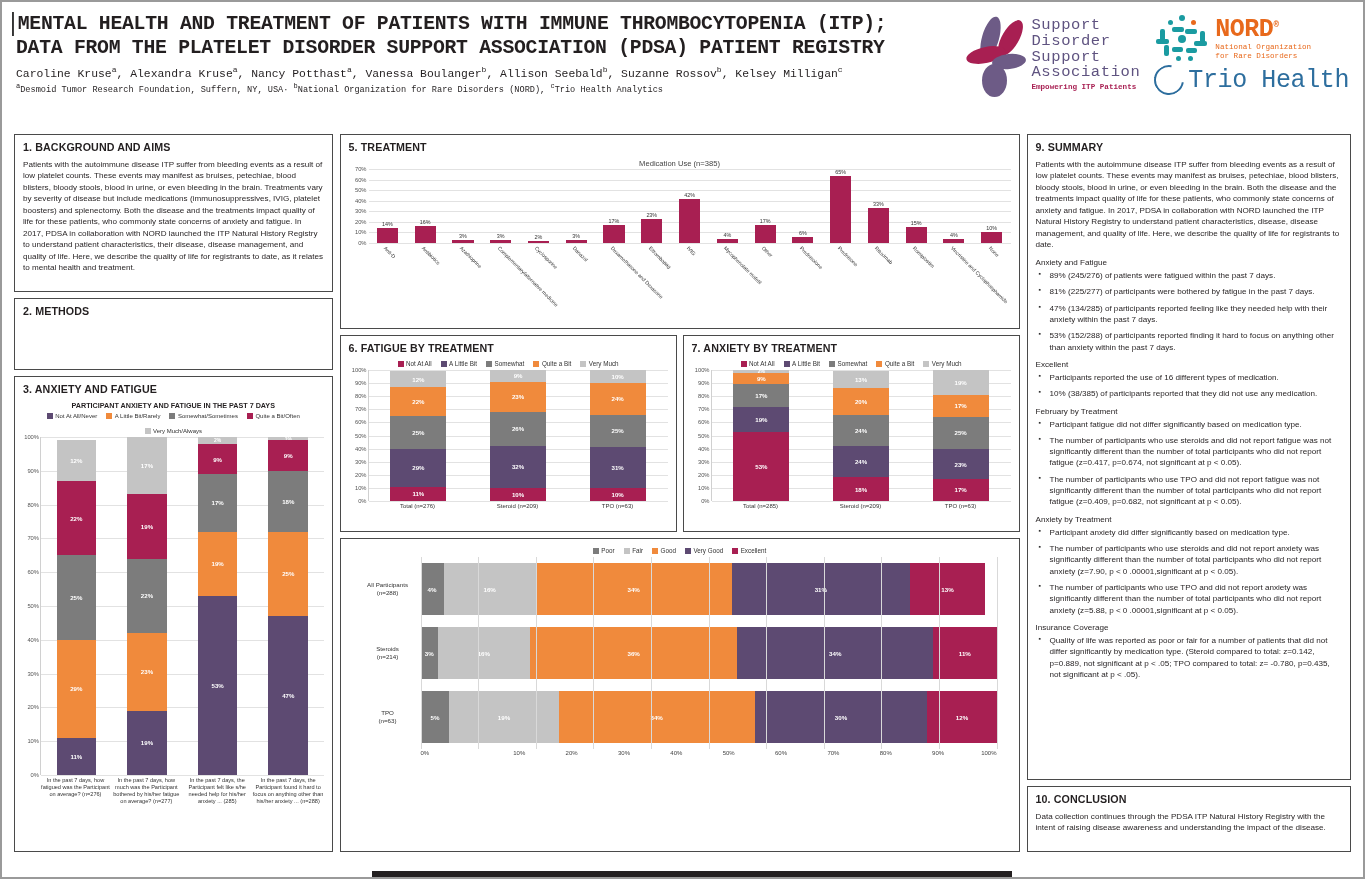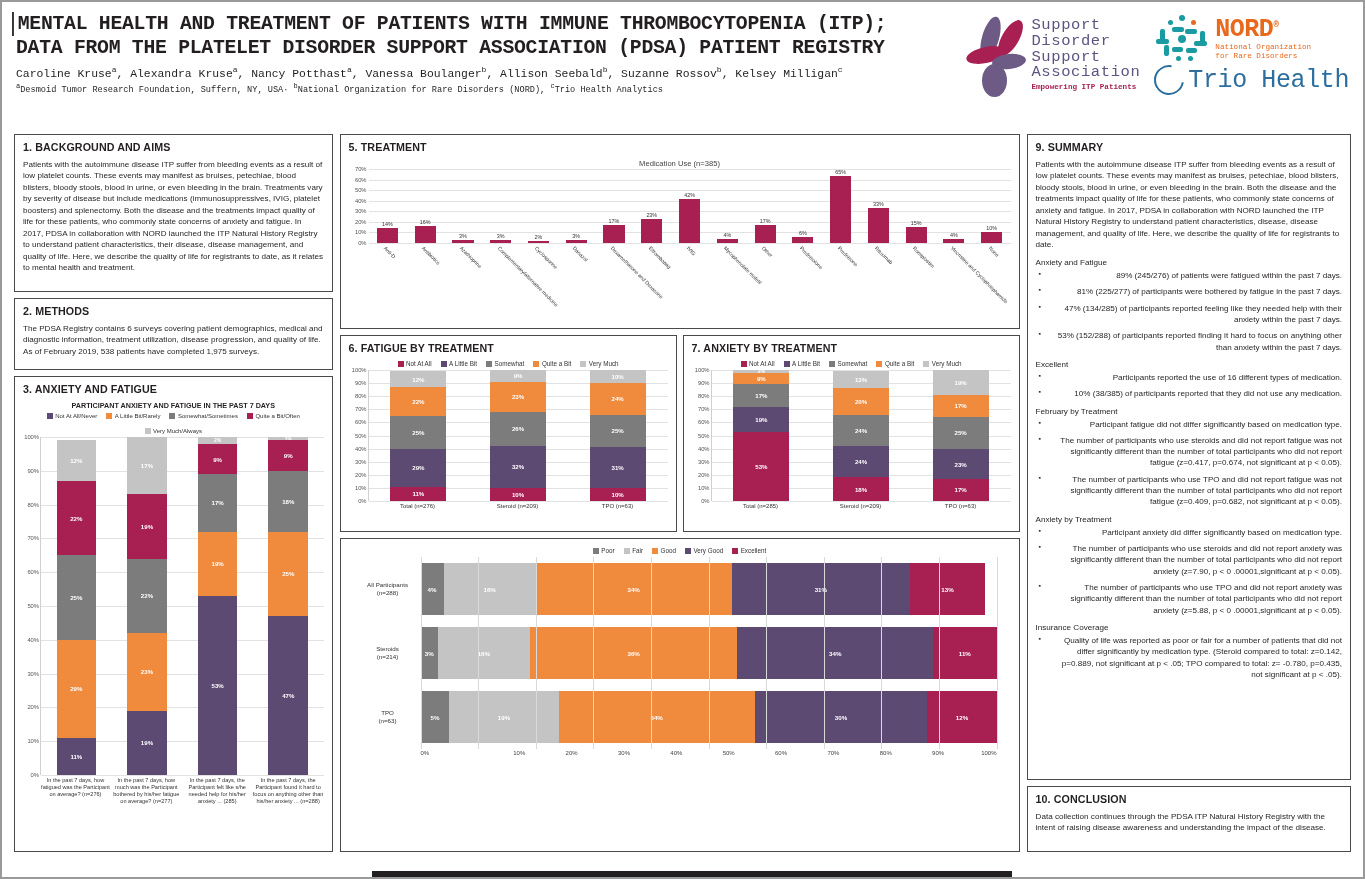--- a/index.html
+++ b/index.html
@@ -110,21 +110,21 @@
   .hbar { display:flex; height:100%; }
   .hseg { display:flex; align-items:center; justify-content:center; color:#fff; font-size:6.2px; font-weight:bold; }
   .hgrid { position:absolute; top:0; bottom:0; width:1px; background:#d9d9d9; }
   .haxis { display:flex; margin-left:66px; margin-top:1px; }
   .htick { flex:1 1 0; font-size:6.0px; color:#444; text-align:right; }
   .htick:first-child { text-align:left; }
 
   
   .sum-head { font-size:8.1px; margin:7px 0 3px 0; }
   ul.sum { list-style:none; margin:0 0 0 0; padding:0; }
-  ul.sum li { font-size:8.1px; line-height:1.4; margin-bottom:5px; padding-left:14px; position:relative;text-align:right; }
+  ul.sum li { font-size:8.1px; line-height:1.4; margin-bottom:5px; padding-left:14px; position:relative; }
   ul.sum li:before { content:"▪"; position:absolute; left:3px; top:-1px; font-size:7px; color:#333; }
 
   .footer-strip { position:absolute; left:0; right:0; bottom:0; height:8px; background:#fff; }
   .footer-dark { position:absolute; left:370px; width:640px; bottom:0; height:6px; background:#231f20; }
 </style>
 </head>
 <body>
 
 <div class="poster">
 
@@ -194,21 +194,20 @@
 
     <div class="col-left">
 
       <div class="box" style="height:158px;">
         <h2>1.  BACKGROUND AND AIMS</h2>
         <p>Patients with the autoimmune disease ITP suffer from bleeding events as a result of low platelet counts. These events may manifest as bruises, petechiae, blood blisters, bloody stools, blood in urine, or even bleeding in the brain. Treatments vary by severity of disease but include medications (immunosuppressives, IVIG, platelet boosters) and splenectomy. Both the disease and the treatments impact quality of life for these patients, who commonly state concerns of anxiety and fatigue. In 2017, PDSA in collaboration with NORD launched the ITP Natural History Registry to understand patient characteristics, their disease, disease management, and quality of life. Here, we describe the quality of life for registrants to date, as it relates to mental health and treatment.</p>
       </div>
 
       <div class="box" style="height:72px;">
         <h2>2. METHODS</h2>
-        <p>The PDSA Registry contains 6 surveys covering patient demographics, medical and diagnostic information, treatment utilization, disease progression, and quality of life. As of February 2019, 538 patients have completed 1,975 surveys.</p>
       </div>
 
       <div class="box" style="flex:1 1 auto;">
         <h2>3. ANXIETY AND FATIGUE</h2>
         <div style="font-size:7.2px;font-weight:bold;text-align:center;margin-bottom:3px;">PARTICIPANT ANXIETY AND FATIGUE IN THE PAST 7 DAYS</div>
         <div class="legend sec3-legend" id="lg-s3">
             <div class="lg">
               <span class="sw" style="background:#5d4a72"></span>
               <span>Not At All/Never</span>
             </div>

